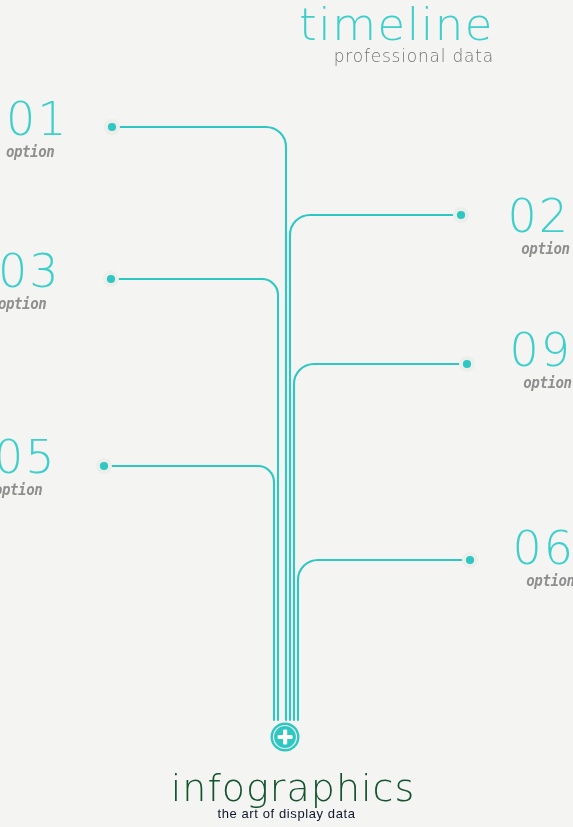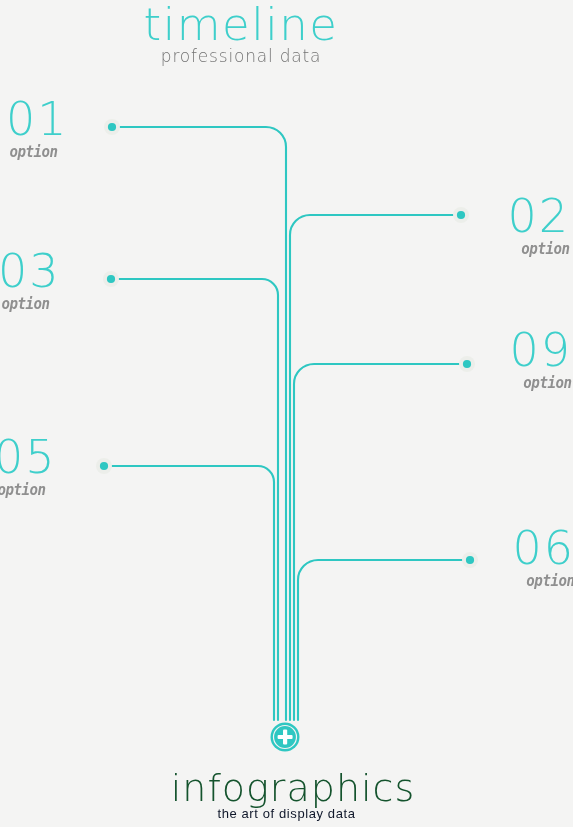--- a/index.html
+++ b/index.html
@@ -18,24 +18,24 @@
   #stage {
     position: relative;
     width: 573px;
     height: 827px;
     background: #f4f4f3;
   }
 
   
   .header {
     position: absolute;
-    left: 0;
+    left: 12px;
     top: 2px;
     width: 482px;
-    text-align: center;
+    text-align: right;
   }
   .header-title {
     font-family: "DejaVu Sans", sans-serif;
     font-size: 45px;
     line-height: 46px;
     letter-spacing: 1.5px;
     font-weight: 300;
     color: #3ecfcb;
   }
   .header-sub {
@@ -102,21 +102,21 @@
     font-size: 16px;
     line-height: 17px;
     font-weight: bold;
     font-style: italic;
     letter-spacing: -0.5px;
     color: #8f8f8f;
     transform: scaleX(0.88);
     white-space: nowrap;
     margin-top: 1px;
   }
-  .opt.left  { text-align: center; }
+  .opt.left  { text-align: left; }
   .opt.left .opt-word  { transform-origin: left center; }
   .opt.right { text-align: right; }
   .opt.right .opt-word { transform-origin: right center; }
 
   .opt-01 { left: 6px;  top: 96px; }
   .opt-03 { left: -2px; top: 248px; }
   .opt-05 { left: -6px; top: 434px; }
   .opt-02 { right: 3px; top: 193px; }
   .opt-04 { right: 1px; top: 327px; }
   .opt-06 { right: -2px; top: 525px; }

